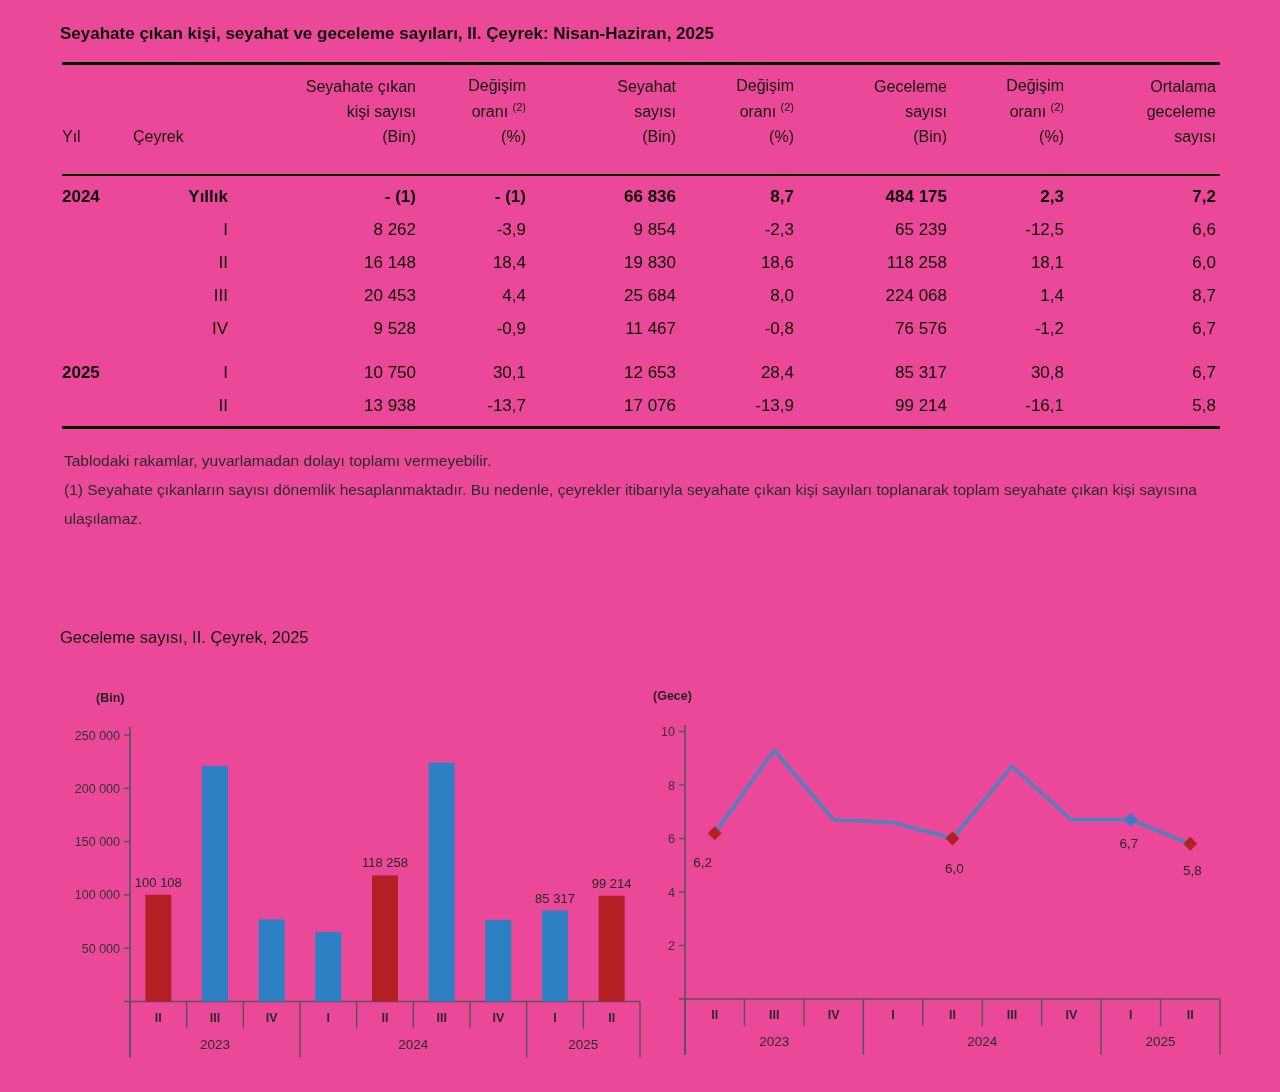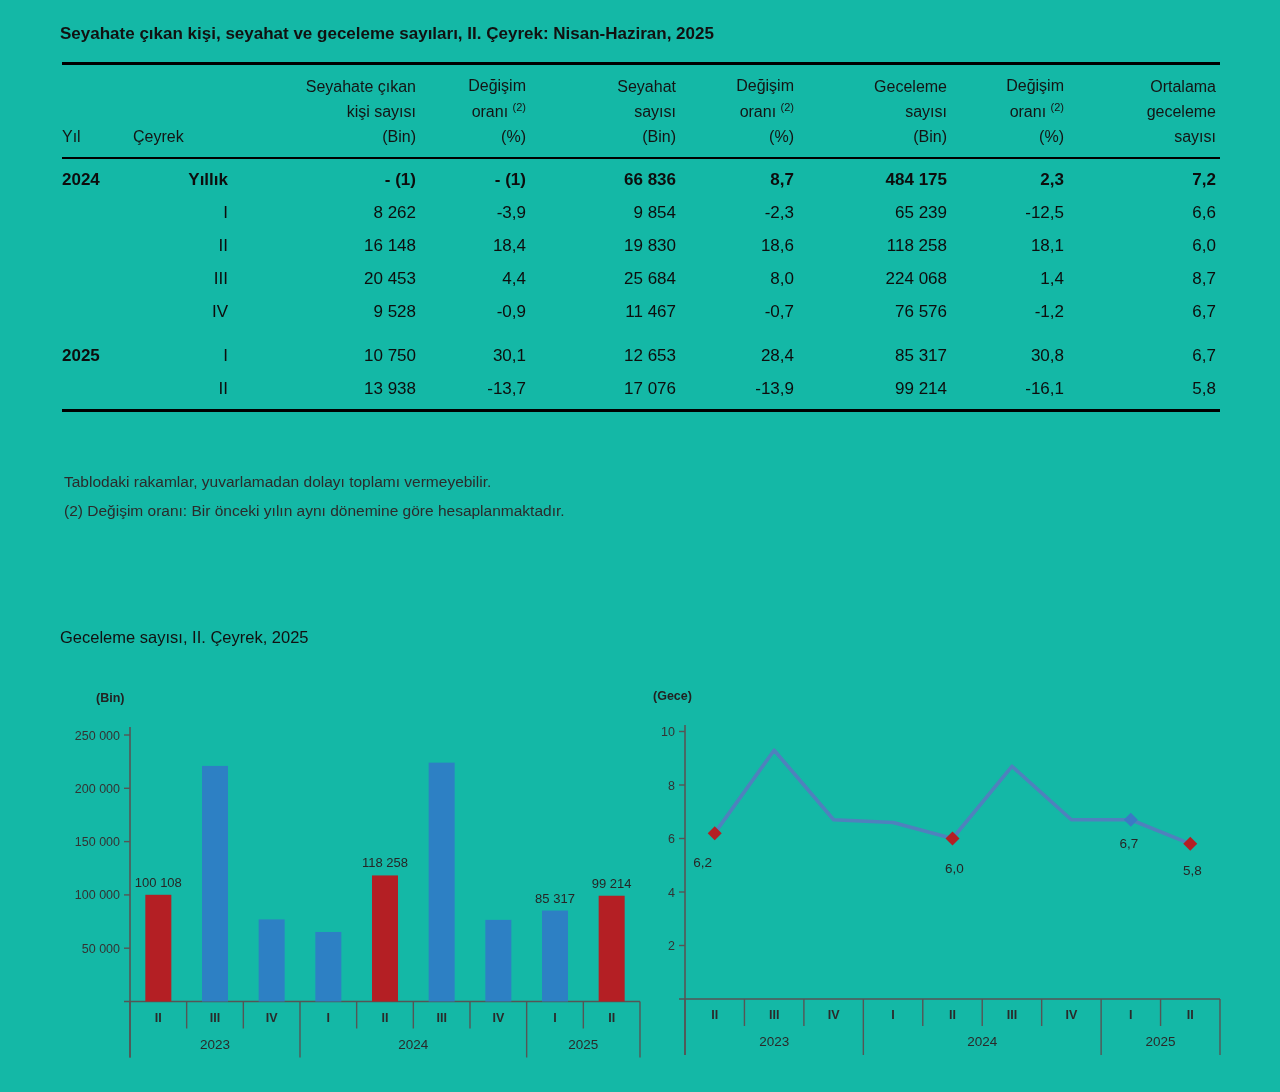--- a/index.html
+++ b/index.html
@@ -1,44 +1,44 @@
 <!DOCTYPE html>
 <html lang="tr"><head>
 <meta charset="utf-8">
 <style>
   html,body{margin:0;padding:0;background:#fff;}
-  #page{position:relative;width:1280px;height:1092px;background:#14b8a6;
+  #page{position:relative;width:1280px;height:1092px;background:#ec4899;
         font-family:"Liberation Sans", sans-serif;color:#1a1a1a;overflow:hidden;}
 
   
   #page-title{position:absolute;left:60px;top:24px;font-size:17px;font-weight:700;color:#111;}
   #top-rule{position:absolute;left:62px;top:62px;width:1158px;height:3px;background:#000;}
 
   
   #stats-table-wrap{position:absolute;left:62px;top:70px;width:1158px;}
   table#stats-table{border-collapse:collapse;table-layout:fixed;width:1158px;}
-  #stats-table th{font-size:16px;font-weight:400;vertical-align:bottom;padding:4px 0 7px 0;
+  #stats-table th{font-size:16px;font-weight:400;vertical-align:bottom;padding:4px 0 24px 0;
                   border-bottom:2px solid #000;line-height:1.55;color:#141414;}
   #stats-table th.num, #stats-table td.num{text-align:right;}
   #stats-table th.lbl{text-align:left;}
   #stats-table td{font-size:17px;padding:6.5px 0;color:#0d0d0d;white-space:nowrap;}
   #stats-table td.ycol{text-align:left;}
   #stats-table td.qcol{text-align:right;}
   #stats-table tr.first-row td{padding-top:11px;}
   #stats-table tr.group-start td{padding-top:18px;}
   #stats-table tr:last-child td{padding-bottom:10px;border-bottom:3px solid #000;}
   #stats-table .b{font-weight:700;}
   #stats-table sup{font-size:11px;}
   #stats-table th .hline{display:block;}
   #stats-table td.num{padding-right:4px;}
   #stats-table th.num{padding-right:4px;}
 
   
   #footnotes{position:absolute;left:64px;top:446px;width:1158px;font-size:15.5px;
-             line-height:29px;color:#2b2b2b;margin-top:21px;}
+             line-height:29px;color:#2b2b2b;}
   #footnotes p{margin:0;}
 
   
   .chart-title{position:absolute;font-size:16.5px;font-weight:400;color:#111;}
   #bar-chart-title{left:60px;top:628px;}
   #line-chart-title{left:655px;top:628px;}
   svg text{font-family:"Liberation Sans", sans-serif;}
 </style>
 </head>
 <body>
@@ -150,21 +150,21 @@
             <td class="num">224 068</td>
             <td class="num">1,4</td>
             <td class="num">8,7</td>
           </tr>
           <tr>
             <td class="ycol"></td>
             <td class="qcol">IV</td>
             <td class="num">9 528</td>
             <td class="num">-0,9</td>
             <td class="num">11 467</td>
-            <td class="num">-0,7</td>
+            <td class="num">-0,8</td>
             <td class="num">76 576</td>
             <td class="num">-1,2</td>
             <td class="num">6,7</td>
           </tr>
           <tr class="group-start">
             <td class="ycol b">2025</td>
             <td class="qcol">I</td>
             <td class="num">10 750</td>
             <td class="num">30,1</td>
             <td class="num">12 653</td>
@@ -183,21 +183,21 @@
             <td class="num">99 214</td>
             <td class="num">-16,1</td>
             <td class="num">5,8</td>
           </tr>
         </tbody>
     </table>
   </div>
 
   <div id="footnotes">
       <p>Tablodaki rakamlar, yuvarlamadan dolayı toplamı vermeyebilir.</p>
-      <p>(2) Değişim oranı: Bir önceki yılın aynı dönemine göre hesaplanmaktadır.</p>
+      <p>(1) Seyahate çıkanların sayısı dönemlik hesaplanmaktadır. Bu nedenle, çeyrekler itibarıyla seyahate çıkan kişi sayıları toplanarak toplam seyahate çıkan kişi sayısına ulaşılamaz.</p>
     </div>
 
   <div id="bar-chart-title" class="chart-title">Geceleme sayısı, II. Çeyrek, 2025</div>
 
   <svg id="bar-chart" width="595" height="400" style="position:absolute;left:58px;top:675px;">
       <line x1="72" y1="52" x2="72" y2="382.5" stroke="#555" stroke-width="1.6"></line>
       <line x1="66" y1="326.5" x2="582" y2="326.5" stroke="#555" stroke-width="1.6"></line>
       <line x1="66" y1="60" x2="72" y2="60" stroke="#555" stroke-width="1.4"></line>
       <text x="62" y="64.5" text-anchor="end" font-size="12.5" fill="#333">250 000</text>
       <line x1="66" y1="113.29999999999998" x2="72" y2="113.29999999999998" stroke="#555" stroke-width="1.4"></line>

